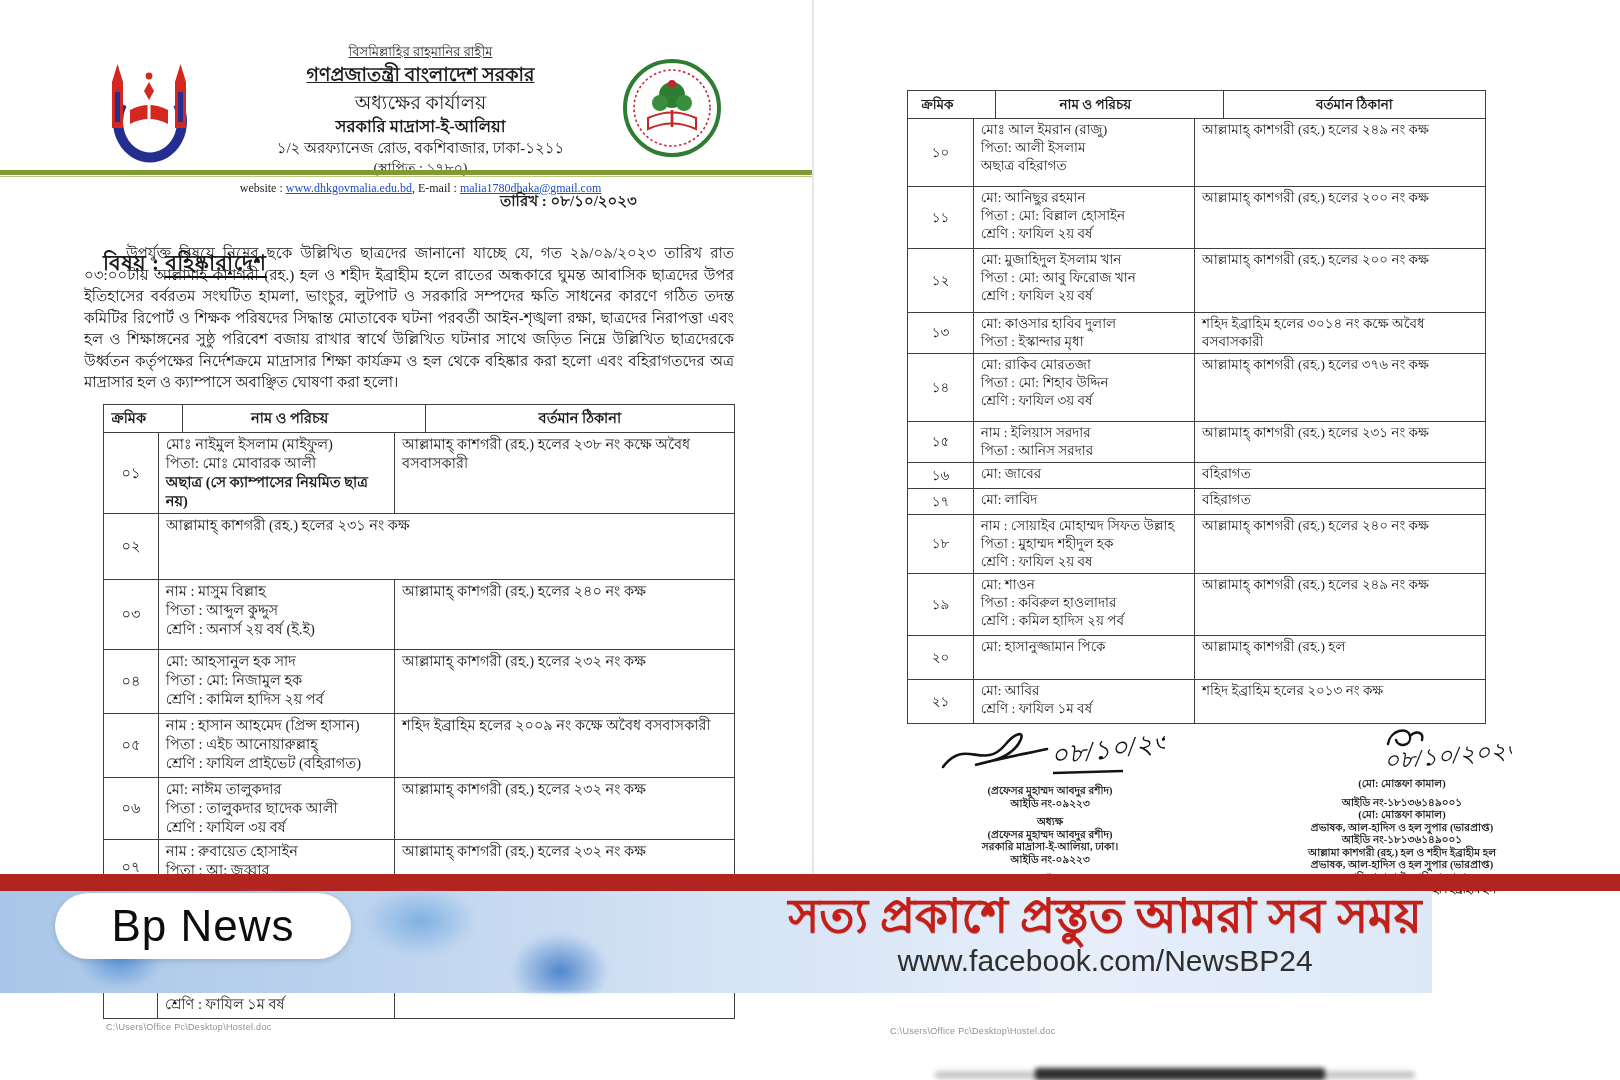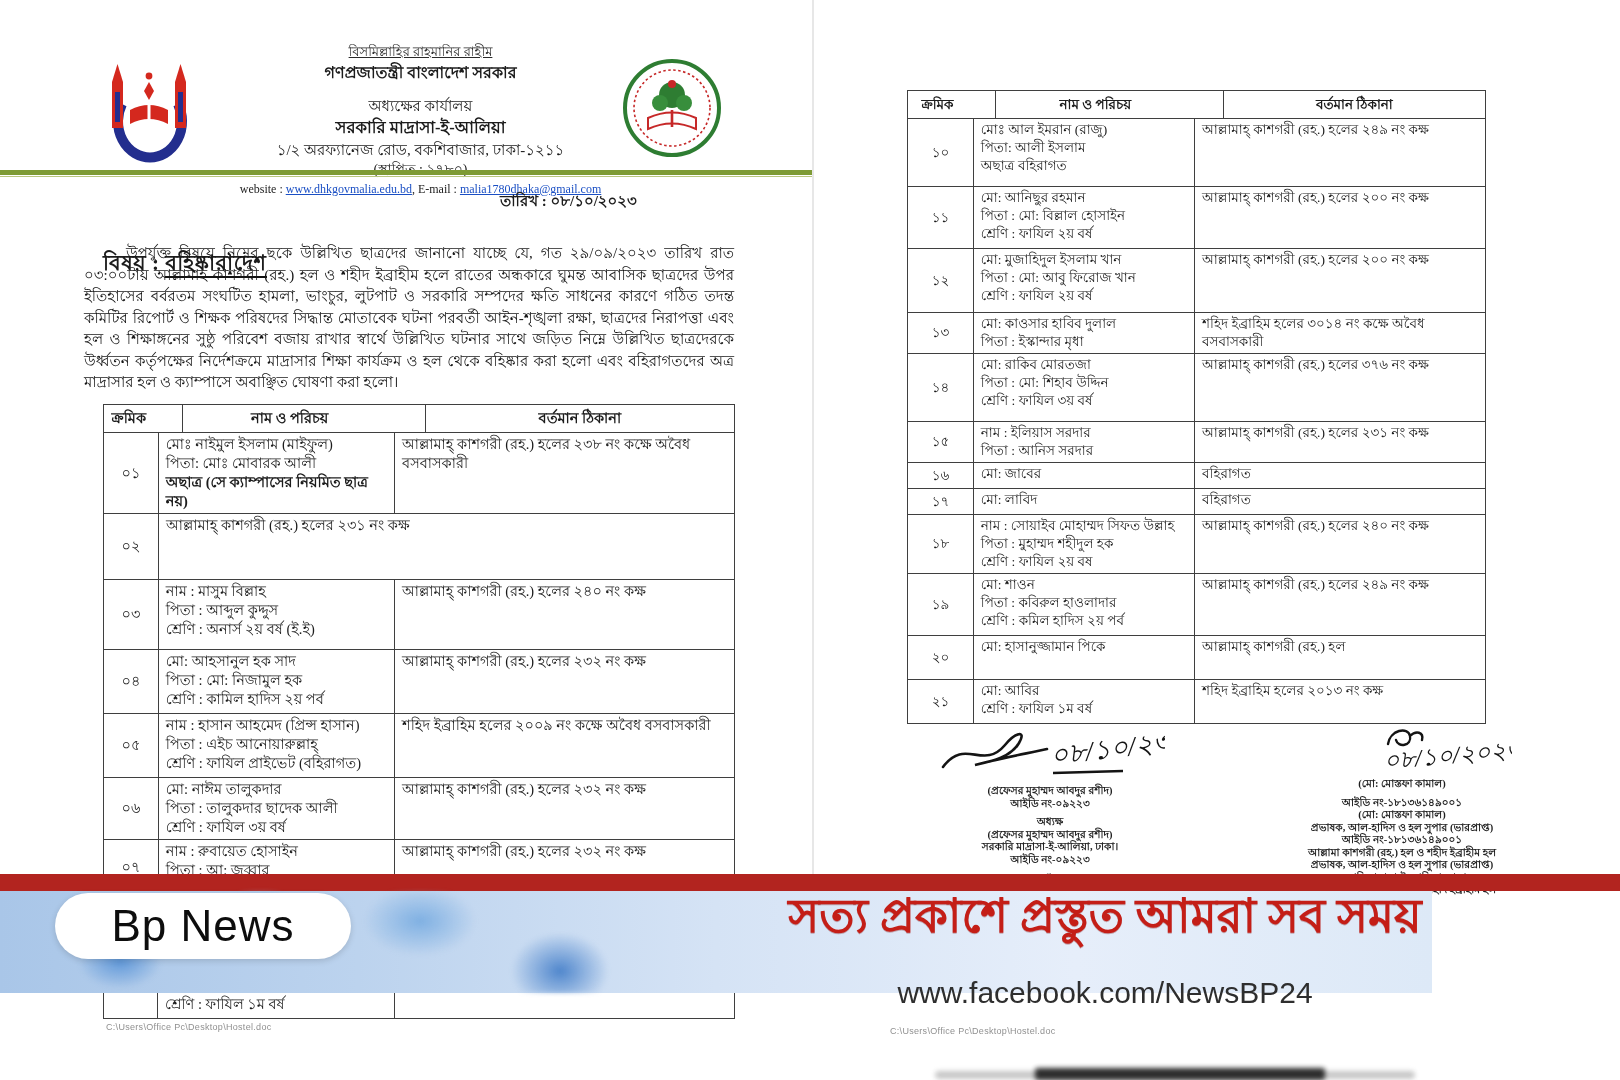--- a/index.html
+++ b/index.html
@@ -3,22 +3,22 @@
 <meta charset="utf-8">
 <style>
   html,body{margin:0;padding:0;background:#fff;}
   #stage{position:relative;width:1620px;height:1080px;background:#ffffff;overflow:hidden;
          font-family:"Liberation Serif",serif;color:#1c1c1c;}
   *{box-sizing:border-box;}
 
   
   .p1-header{position:absolute;left:168px;top:44px;width:505px;text-align:center;line-height:1.25;}
   .bismillah{font-size:13px;text-decoration:underline;color:#2a2a2a;}
-  .govt{font-size:16px;font-weight:bold;margin-top:3px;}
-  .office{font-size:15px;margin-top:14px;}
+  .govt{font-size:19px;font-weight:bold;margin-top:3px;text-decoration:underline;}
+  .office{font-size:19px;margin-top:4px;}
   .institution{font-size:16.5px;font-weight:bold;margin-top:2px;}
   .addr{font-size:15px;margin-top:2px;}
   .estab{font-size:14px;margin-top:2px;}
   .weblinks{font-size:12px;margin-top:3px;color:#222;}
   .weblinks .lnk{color:#1a4fc4;text-decoration:underline;}
 
   .logo-left{position:absolute;left:92px;top:52px;width:114px;height:116px;}
   .logo-right{position:absolute;left:622px;top:58px;width:100px;height:100px;}
 
   .green-rule{position:absolute;left:0;top:170px;width:813px;height:5px;background:#7e9b35;}
@@ -81,21 +81,21 @@
        radial-gradient(50px 35px at 260px 20px,#9cc2ea 0%,rgba(156,194,234,0) 70%);
      filter:blur(2px);}
   .bp-pill{position:absolute;left:55px;top:2px;width:296px;height:66px;background:#ffffff;border-radius:36px;
      display:flex;align-items:center;justify-content:center;z-index:21;
      font-family:"Liberation Sans",sans-serif;font-size:44px;font-weight:500;color:#0d0d0d;letter-spacing:1px;
      box-shadow:0 2px 6px rgba(0,0,0,.15);}
   .banner-slogan{position:absolute;left:700px;top:-1px;width:810px;text-align:center;z-index:21;
      font-size:47px;font-weight:bold;color:#c41e17;line-height:53px;
      text-shadow:0 1px 0 rgba(120,0,0,.3);}
   .banner-url{position:absolute;left:700px;top:53px;width:810px;text-align:center;z-index:21;
-     font-family:"Liberation Sans",sans-serif;font-size:30px;color:#2e2e2e;margin-top:32px;}
+     font-family:"Liberation Sans",sans-serif;font-size:30px;color:#2e2e2e;}
 
   
   .bottom-smear-light{position:absolute;left:935px;top:1071px;width:480px;height:8px;background:#9a9a9a;
      filter:blur(2.5px);opacity:.55;border-radius:4px;}
   .bottom-smear{position:absolute;left:1035px;top:1068px;width:290px;height:12px;background:#1d1d1d;
      filter:blur(2.5px);opacity:.9;border-radius:3px;}
 </style>
 </head>
 <body>
 

